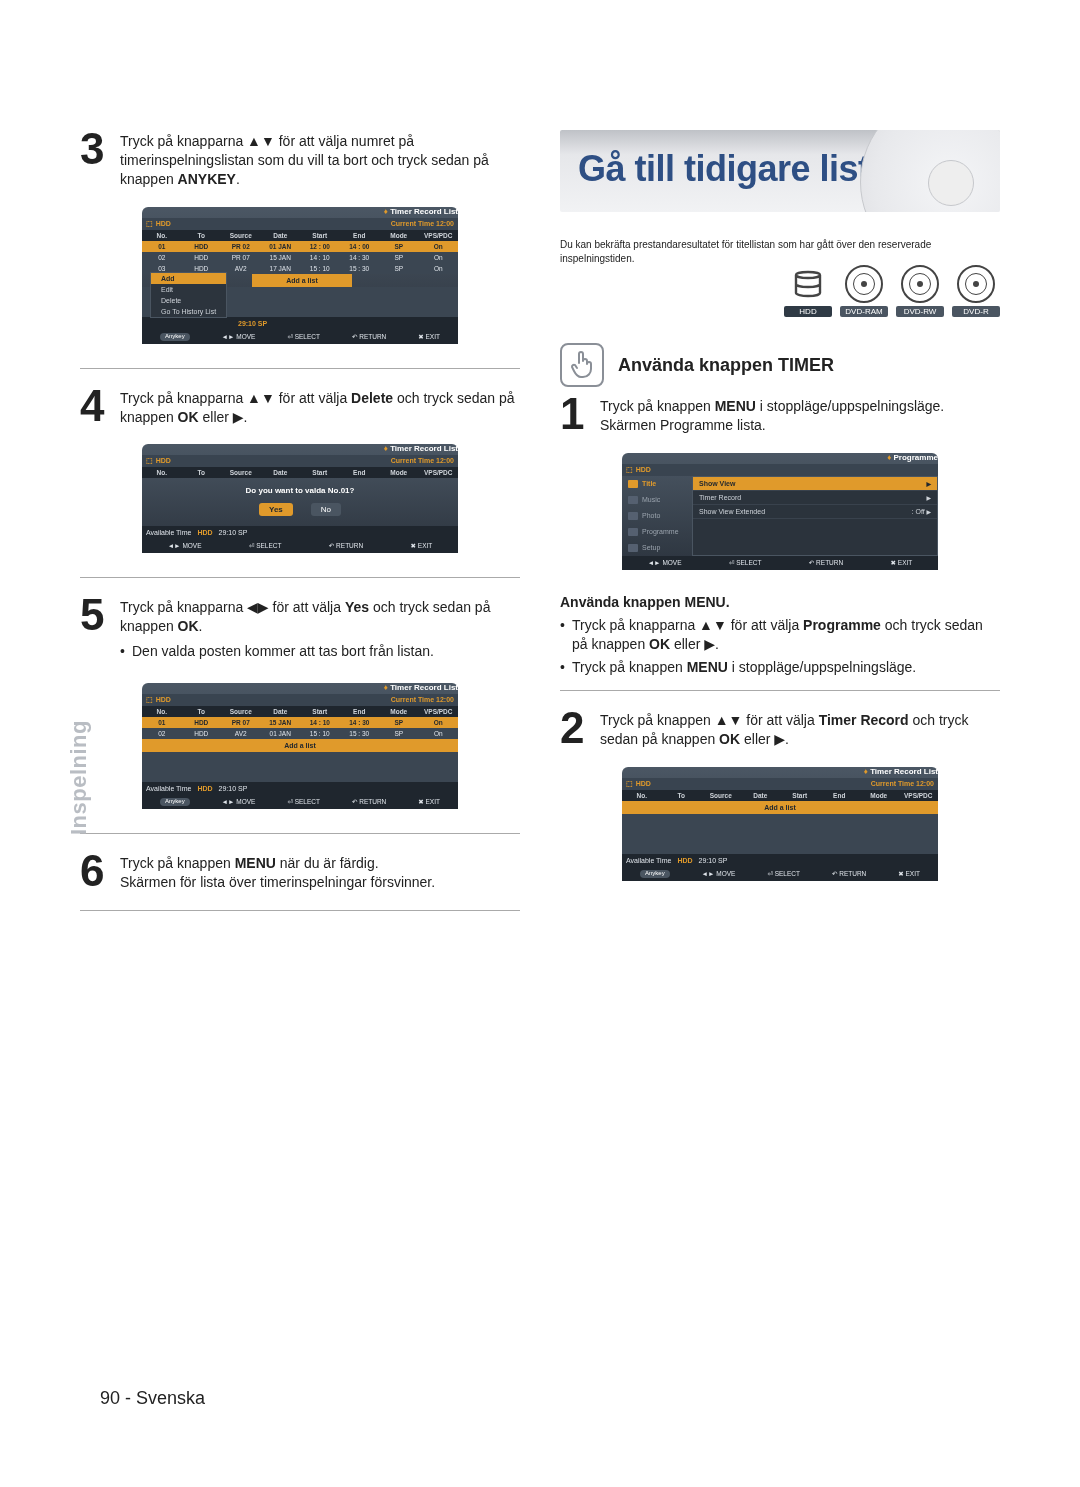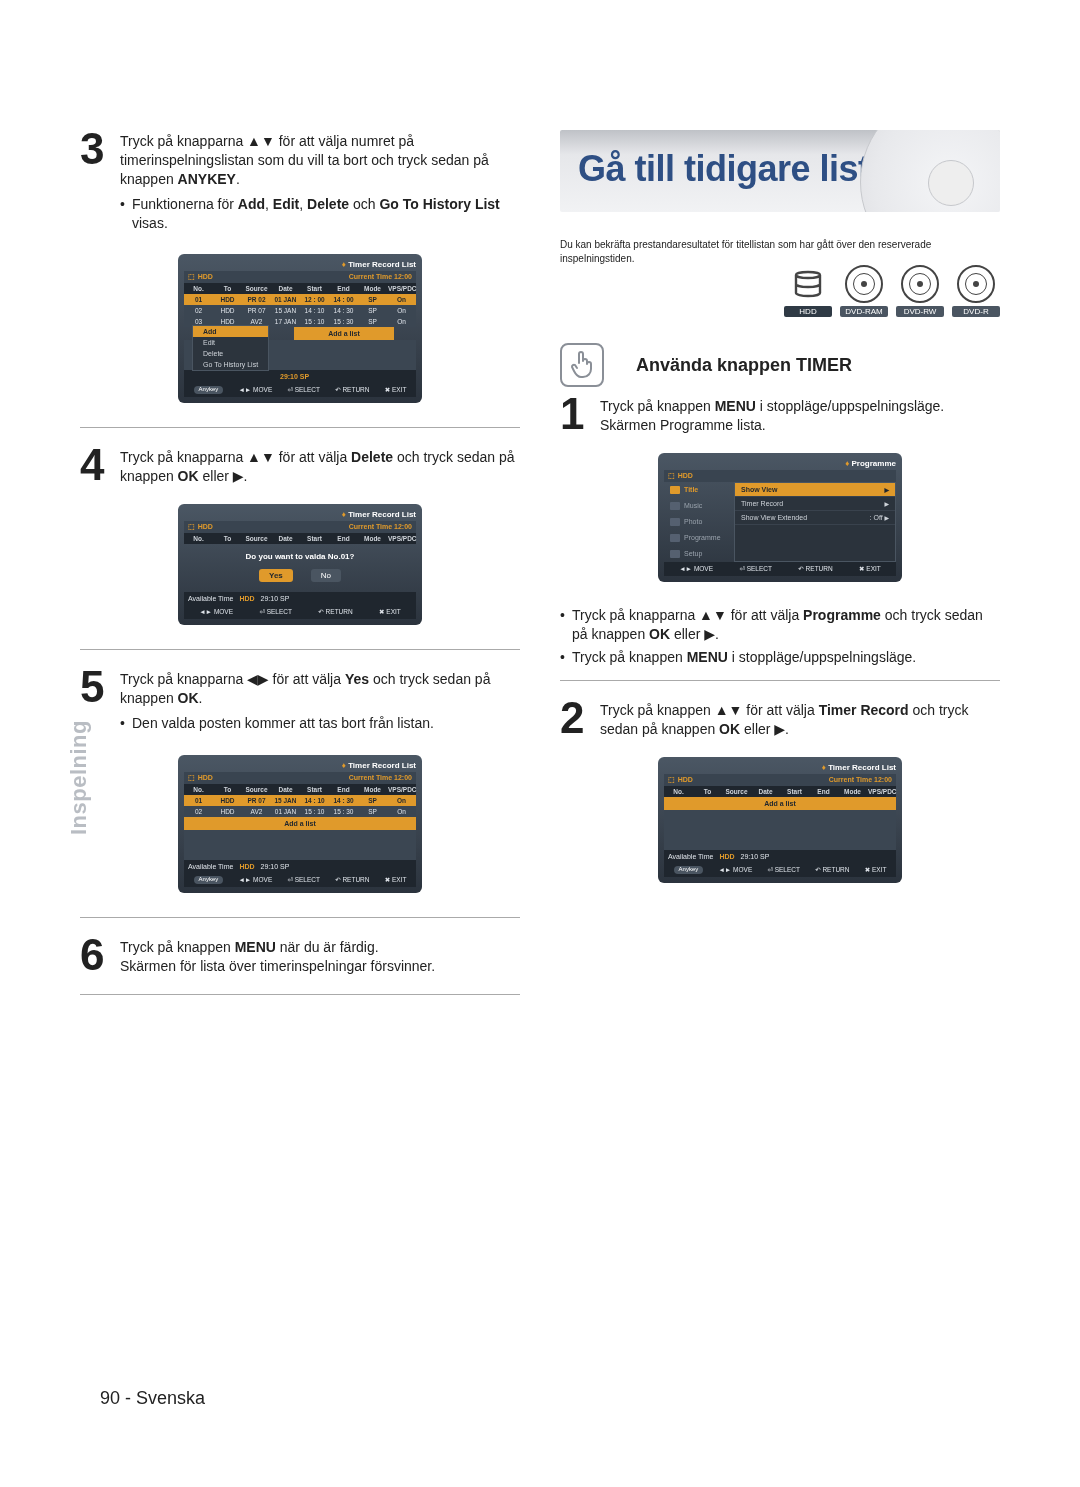--- a/index.html
+++ b/index.html
@@ -26,25 +26,24 @@
   }
   .step-body { font-size: 14px; line-height: 1.35; padding-top: 2px; }
   .bullets { list-style: none; padding: 0; margin: 6px 0 0 0; }
   .bullets li { position: relative; padding-left: 12px; font-size: 14px; line-height: 1.35; margin-bottom: 4px; }
   .bullets li::before { content: "•"; position: absolute; left: 0; }
   .bold { font-weight: bold; }
   hr.sep { border: none; border-top: 1px solid #aaa; margin: 14px 0 18px 0; }
 
   
   .osd {
-    width: 244px;
+    width: 316px;
     margin: 12px auto 24px auto;
     background: linear-gradient(#4b5764,#2b333d);
     border-radius: 6px;
-    padding: 6px;
     color: #dfe4ea;
     font-size: 8px;
   }
   .osd .osd-title { text-align: right; font-weight: bold; color:#fff; font-size:8px; margin-bottom:2px; }
   .osd .osd-title::before { content:"♦ "; color:#e09a2b; }
   .osd-hdrline { display:flex; justify-content:space-between; background:#394450; padding:2px 4px; font-size:7px; }
   .osd-hdrline .dev { color:#e09a2b; font-weight:bold;}
   .osd-hdrline .time { color:#e09a2b; font-weight:bold;}
   .osd table { width:100%; border-collapse: collapse; font-size:6.5px; table-layout: fixed;}
   .osd th { background:#1f262e; color:#cfd4da; padding:2px 1px; font-weight:bold; }
@@ -115,21 +114,21 @@
     width:38px; height:38px; margin:0 auto 3px auto; border:2px solid #444; border-radius:50%;
     display:flex; align-items:center; justify-content:center; position:relative;
   }
   .disc-ic.hdd .circ { border:none; }
   .disc-ic .circ .inner { width:22px; height:22px; border-radius:50%; border:1px solid #444; display:flex; align-items:center; justify-content:center;}
   .disc-ic .circ .dot { width:6px; height:6px; border-radius:50%; background:#444;}
   .disc-ic.hdd svg { width:36px; height:36px;}
   .disc-ic .lbl { font-size:8px; color:#fff; background:#4a5561; padding:1px 0; border-radius:2px;}
   .disc-ic.hdd .lbl { background:#2f3a45;}
 
-  .finger-row { display:flex; align-items:center; gap:32px; margin-bottom:8px;}
+  .finger-row { display:flex; align-items:center; gap:14px; margin-bottom:8px;}
   .finger {
     width:44px; height:44px; border:2px solid #8a8f97; border-radius:8px;
     display:flex; align-items:center; justify-content:center;
     color:#8a8f97; font-size:22px;
   }
   h2.sub { font-size:18px; font-weight:bold; }
   h3.subsub { font-size:14px; font-weight:bold; margin:14px 0 6px 0; }
 
   
   .side-label {
@@ -150,25 +149,20 @@
 <div class="side-label">Inspelning</div>
 
 <div class="two-col">
 
   <div class="col col-left">
 
     <div class="step">
       <div class="step-num">3</div>
       <div class="step-body">
         <span>Tryck på knapparna ▲▼ för att välja numret på timerinspelningslistan som du vill ta bort och tryck sedan på knappen </span><span class="bold">ANYKEY</span><span>.</span>
-        <ul class="bullets">
-          <li>
-            <span>Funktionerna för </span><span class="bold">Add</span><span>, </span><span class="bold">Edit</span><span>, </span><span class="bold">Delete</span><span> och </span><span class="bold">Go To History List</span><span> visas.</span>
-          </li>
-        </ul>
       </div>
     </div>
 
     <div class="osd">
       <div class="osd-title">Timer Record List</div>
       <div class="osd-hdrline">
           <span class="dev"><span style="margin-right:3px">⬚</span><span>HDD</span></span>
           <span class="time">Current Time 12:00</span>
         </div>
       <table>
@@ -463,20 +457,21 @@
         </div>
       </div>
       <div class="hints">
         <span>◄► <span>MOVE</span></span>
         <span>⏎ <span>SELECT</span></span>
         <span>↶ <span>RETURN</span></span>
         <span>✖ <span>EXIT</span></span>
       </div>
     </div>
 
+    <h3 class="subsub">Använda knappen MENU.</h3>
     <ul class="bullets">
       <li><span>Tryck på knapparna ▲▼ för att välja </span><span class="bold">Programme</span><span> och tryck sedan på knappen </span><span class="bold">OK</span><span> eller ▶.</span></li>
       <li><span>Tryck på knappen </span><span class="bold">MENU</span><span> i stoppläge/uppspelningsläge.</span></li>
     </ul>
 
     <hr class="sep">
 
     <div class="step">
       <div class="step-num">2</div>
       <div class="step-body">

